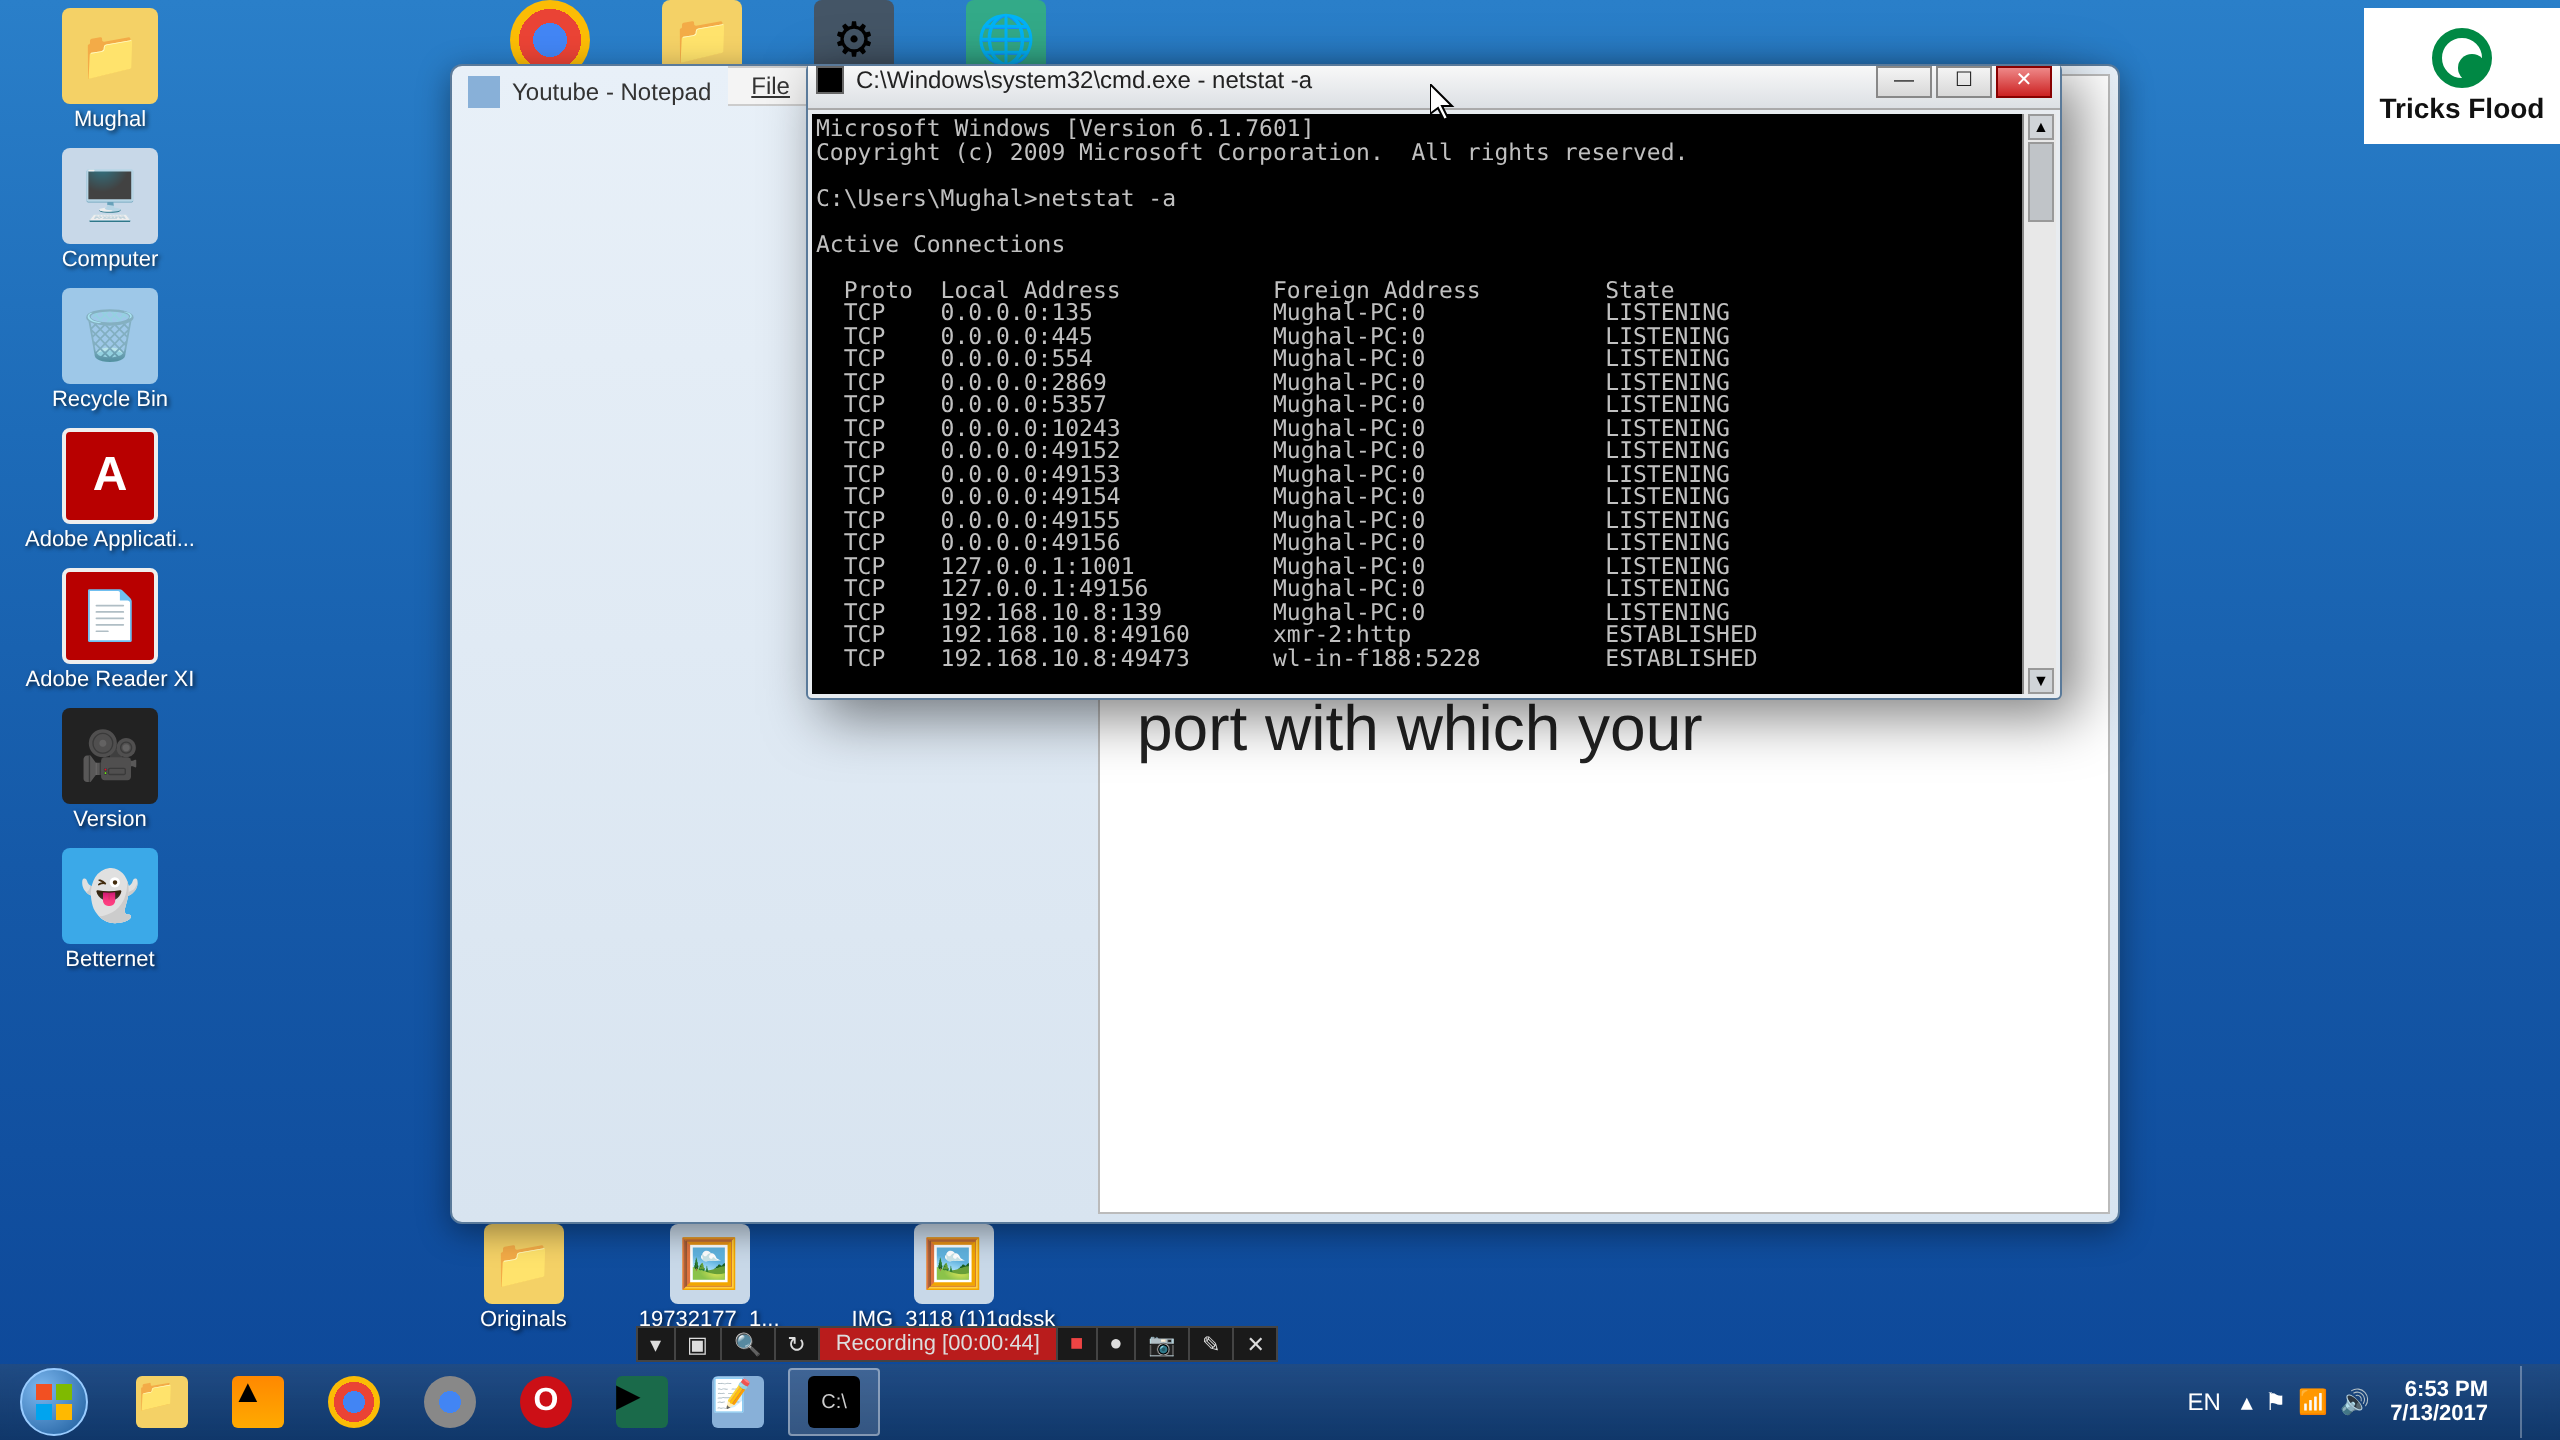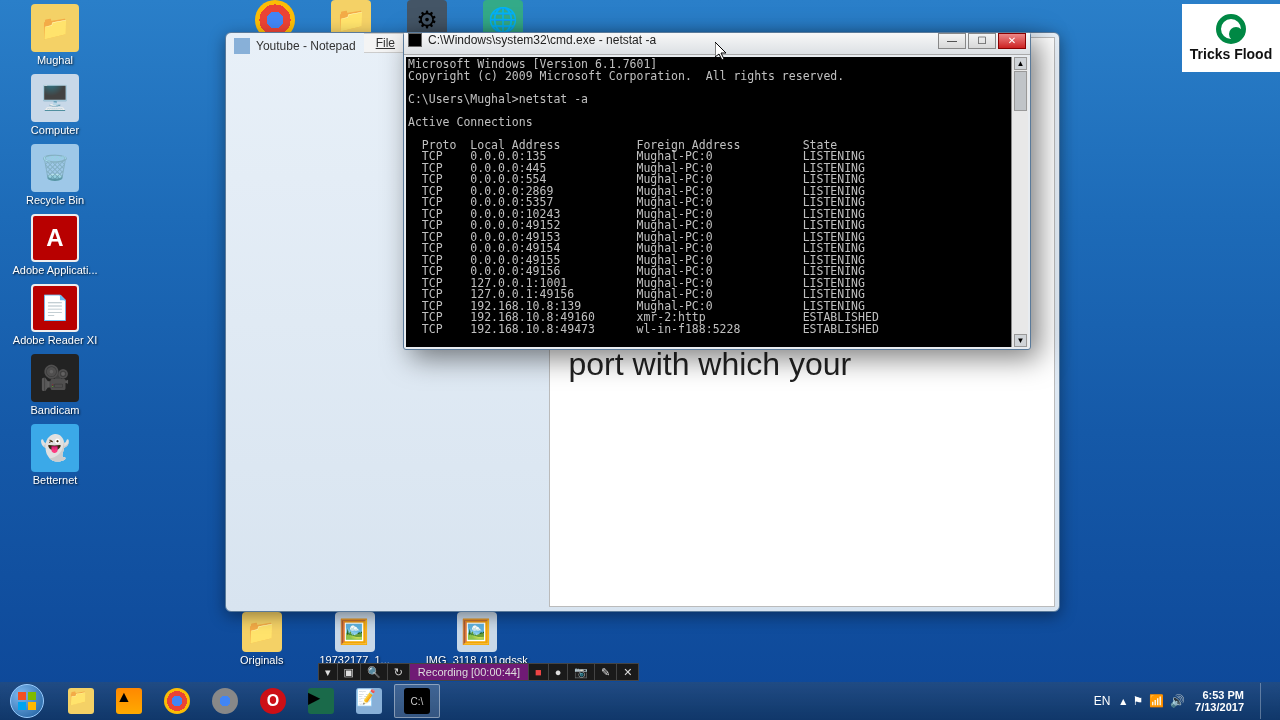--- a/index.html
+++ b/index.html
@@ -49,21 +49,21 @@
 
 
 .logo-box { position: absolute; right: 0; top: 4px; width: 98px; height: 68px; background: #fff; display: flex; flex-direction: column; align-items: center; justify-content: center; }
 .logo-box .circ { width: 30px; height: 30px; border: 5px solid #084; border-radius: 50%; position: relative; }
 .logo-box .circ::after { content:''; position:absolute; width:14px; height:14px; background:#084; border-radius:50%; left:8px; top:8px; }
 .logo-box .txt { font-size: 14px; font-weight: 600; color: #111; margin-top: 2px; }
 
 
 .rec-bar { position: absolute; left: 318px; top: 663px; height: 18px; background: #1a1a1a; border: 1px solid #444; display: flex; align-items: center; font-size: 11px; color: #ddd; }
 .rec-bar .rb-item { padding: 0 6px; border-right: 1px solid #444; height: 100%; display: flex; align-items: center; cursor: pointer; }
-.rec-bar .rb-rec { background: #701a75; padding: 0 8px; text-align: right; }
+.rec-bar .rb-rec { background: #b91c1c; padding: 0 8px; text-align: right; }
 .rec-bar .rb-close { padding: 0 6px; cursor:pointer; }
 
 
 .taskbar { position: absolute; left: 0; bottom: 0; width: 100%; height: 38px; background: linear-gradient(180deg, rgba(60,80,100,0.4) 0%, rgba(20,40,60,0.5) 100%); backdrop-filter: blur(4px); display: flex; align-items: center; }
 .start-btn { width: 54px; height: 38px; display: flex; align-items: center; justify-content: center; cursor: pointer; }
 .start-orb { width: 34px; height: 34px; border-radius: 50%; background: radial-gradient(circle at 30% 30%, #7db8f0, #1a5a9a); border: 1px solid #9cf; display:flex; align-items:center; justify-content:center; }
 .start-orb svg{width:20px;height:20px}
 .task-items { display: flex; gap: 2px; margin-left: 4px; }
 .task-item { width: 46px; height: 34px; display: flex; align-items: center; justify-content: center; cursor: pointer; border: 1px solid transparent; border-radius: 2px; }
 .task-item .ti-ico { width: 26px; height: 26px; border-radius: 3px; }
@@ -94,21 +94,21 @@
   <div class="desktop-icon">
       <div class="ico ico-adobeapp" style="color:#fff;font-weight:bold;">A</div>
       <div class="lbl">Adobe Applicati...</div>
     </div>
   <div class="desktop-icon">
       <div class="ico ico-adoberead" style="color:#fff;">📄</div>
       <div class="lbl">Adobe Reader XI</div>
     </div>
   <div class="desktop-icon">
       <div class="ico ico-bandicam">🎥</div>
-      <div class="lbl">Bandicam</div>
+      <div class="lbl">Version</div>
     </div>
   <div class="desktop-icon">
       <div class="ico ico-betternet">👻</div>
       <div class="lbl">Betternet</div>
     </div>
 </div>
 
 <div class="desktop-icons-row-top">
   <div class="desktop-icon">
       <div class="ico" style="background:radial-gradient(circle,#4285f4 30%,#ea4335 30% 55%,#fbbc05 55% 78%,#34a853 78%);border-radius:50%"></div>

